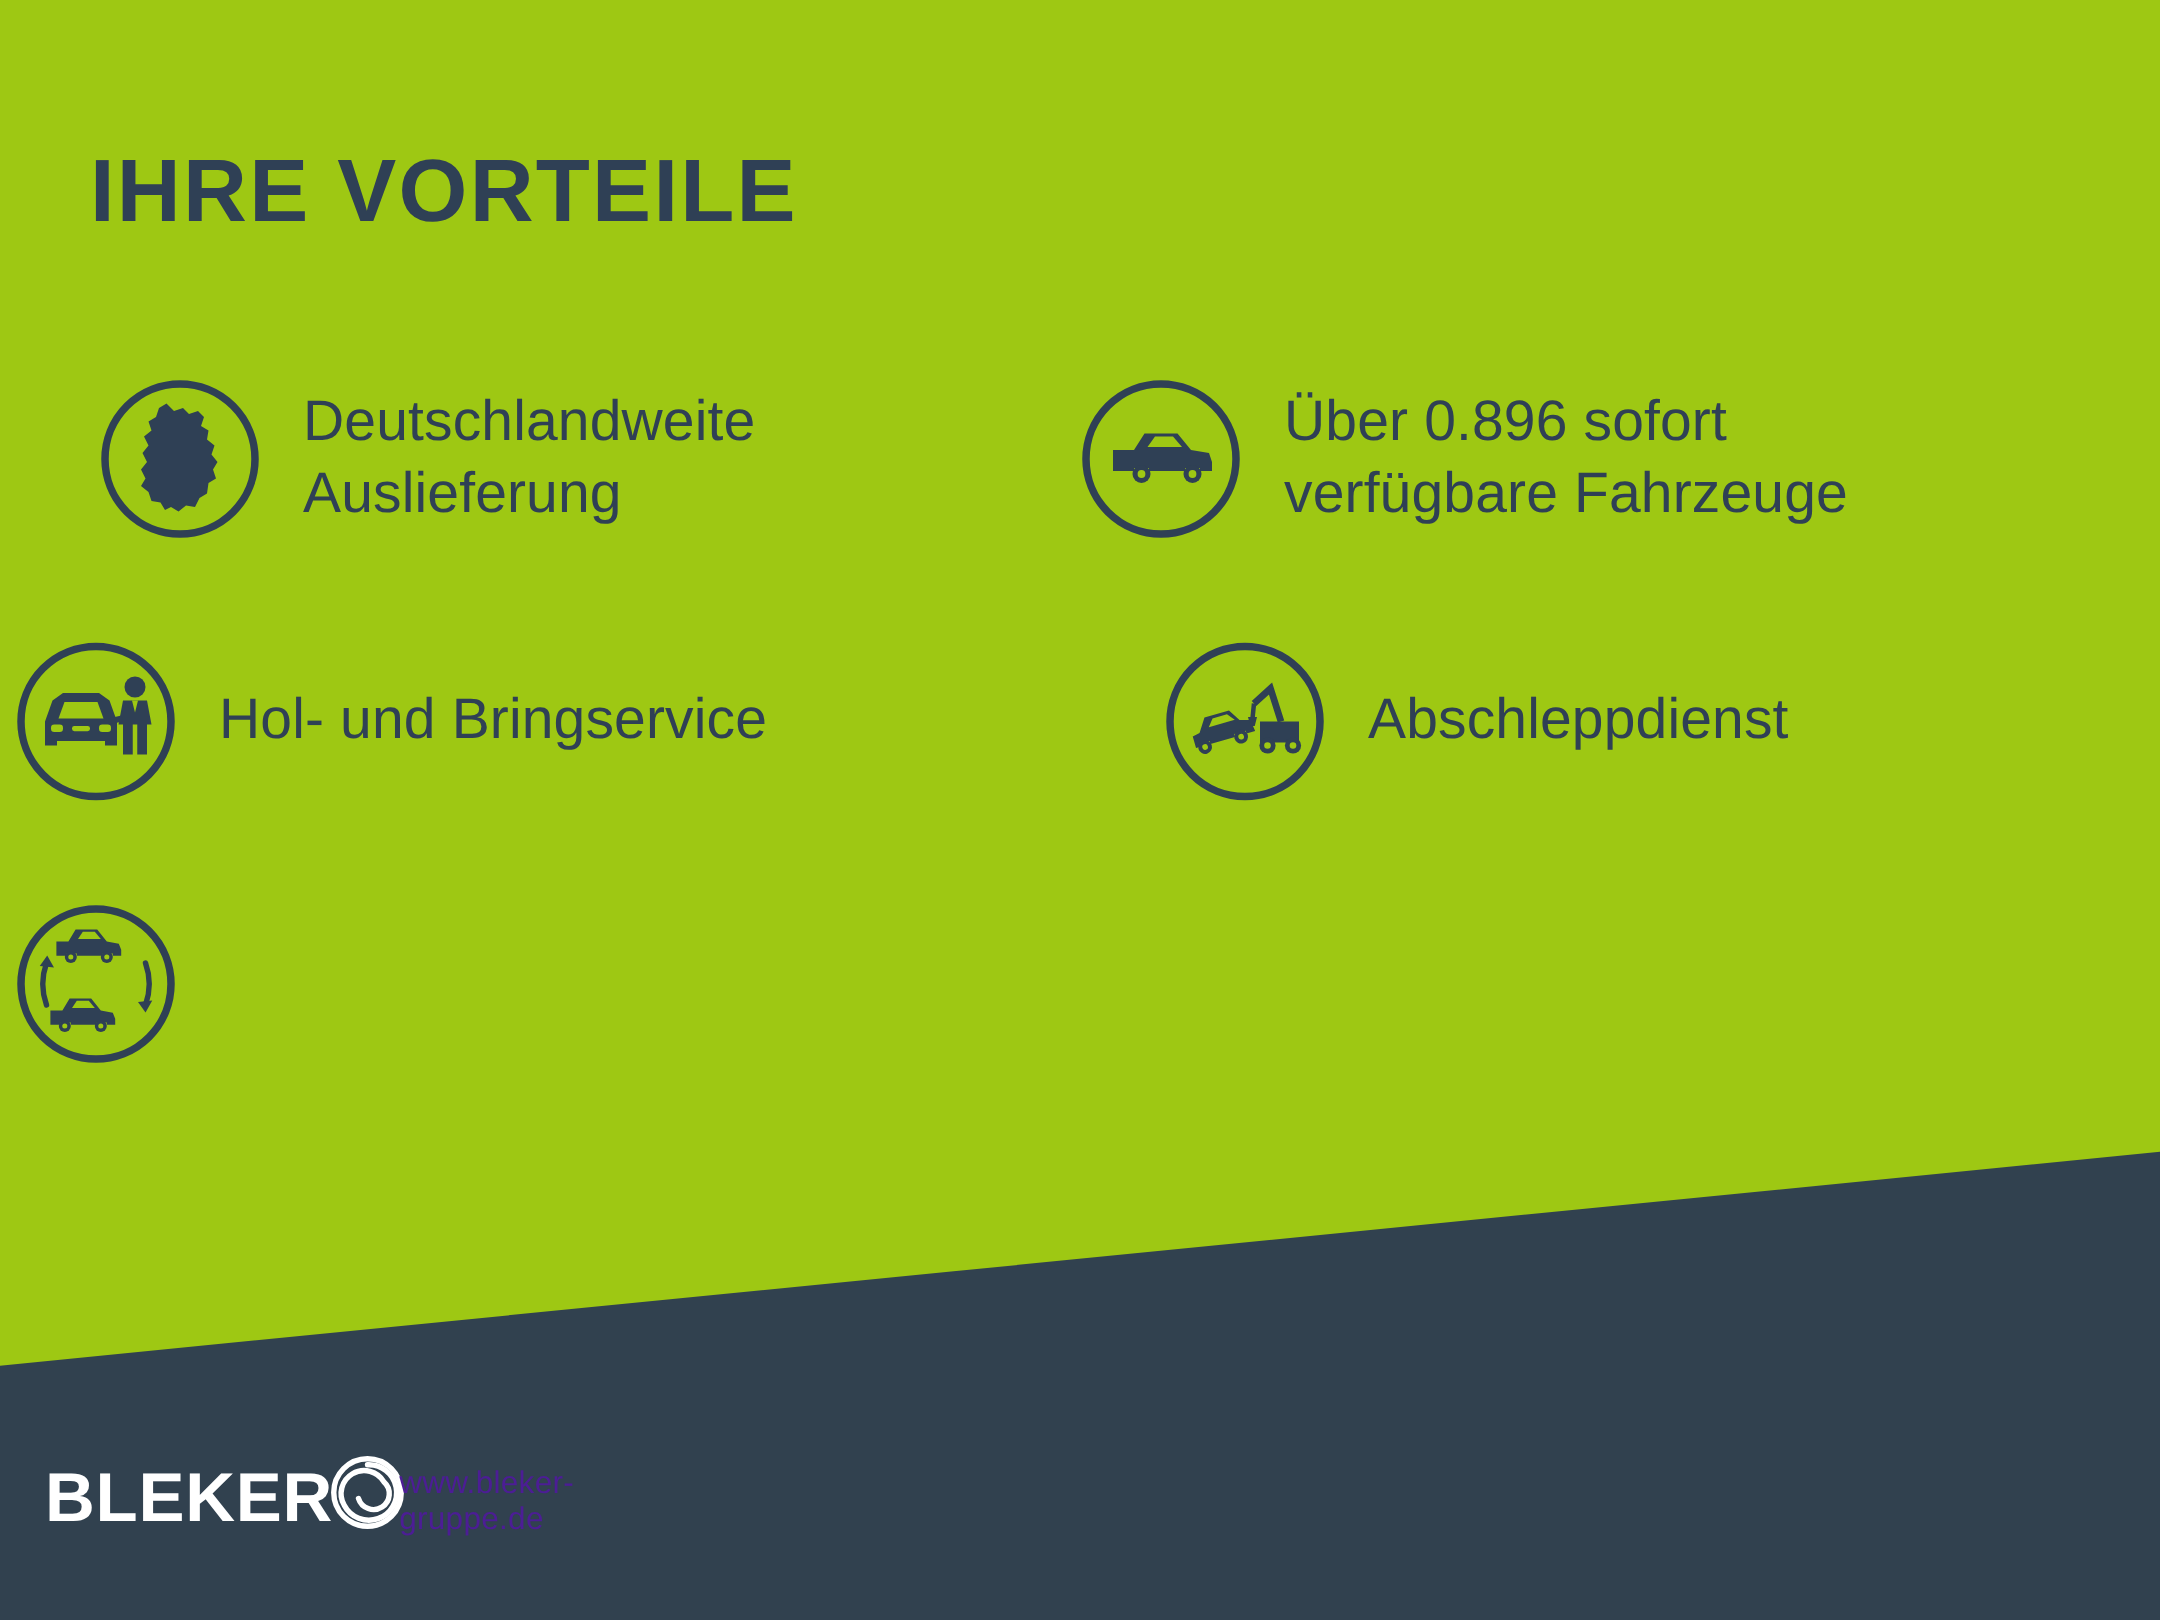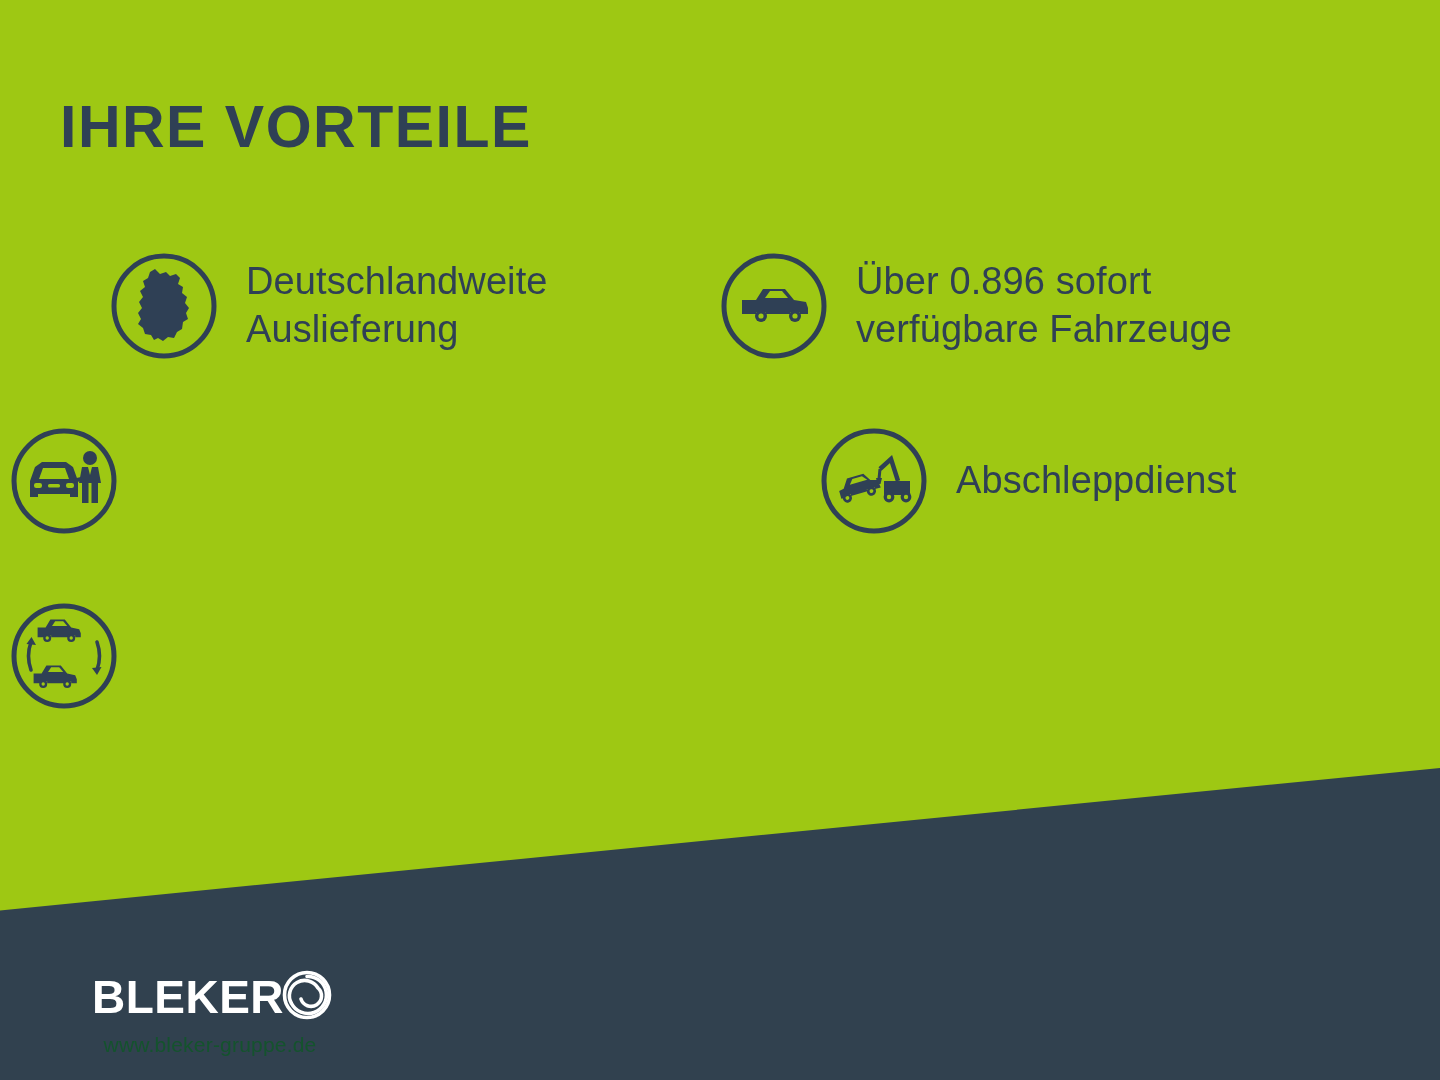--- a/index.html
+++ b/index.html
@@ -53,21 +53,21 @@
     width: 1440px;
     z-index: 3;
     display: grid;
     grid-template-columns: 710px 730px;
     grid-auto-rows: 175px;
   }
   .feature {
     display: flex;
     align-items: center;
   }
-  .feature.col-left  { padding-left: 108px; }
+  .feature.col-left  { padding-left: 64px; }
   .feature.col-right { padding-left: 718px; }
   .features .feature.col-right { padding-left: 8px; }
 
   .icon-circle {
     flex: 0 0 auto;
     width: 112px;
     height: 112px;
     margin-right: 26px;
     position: relative;
   }
@@ -81,21 +81,21 @@
     white-space: pre-line;
     font-weight: 400;
   }
   
   .logo-block {
     position: absolute;
     left: 30px;
     top: 968px;
     z-index: 4;
     display: flex;
-    flex-direction: column;
+    flex-direction: row;
     align-items: center;
     width: 360px;
   }
   .logo-row {
     display: flex;
     align-items: center;
     justify-content: center;
   }
   .logo-bleker {
     color: #ffffff;
@@ -107,21 +107,21 @@
   .logo-mark { margin: 0 -6px 0 -4px; display: block; }
   .logo-gruppe {
     color: #ffffff;
     font-size: 46px;
     font-weight: 300;
     letter-spacing: 0.5px;
     line-height: 1;
   }
   .logo-url {
     margin-top: 7px;
-    color: #14532d;
+    color: #4c1d95;
     font-size: 21px;
     font-weight: 400;
     letter-spacing: 0.2px;
   }
 </style>
 </head>
 <body>
 
 <div id="slide">
 
@@ -176,20 +176,21 @@
           <rect x="58" y="58" width="8" height="5" rx="2.2" fill="#9ec813"></rect>
           <rect x="40" y="59" width="12" height="3.5" rx="1.6" fill="#9ec813"></rect>
 
           <circle cx="82" cy="33" r="7" fill="#2f4055"></circle>
           <path fill="#2f4055" d="M74 42 L90 42 L93 58 L90 58 L90 78 L83.5 78 L83.5 58 L80.5 58
             L80.5 78 L74 78 L74 58 L71 58 Z"></path>
           <path fill="#9ec813" d="M80 42 L84 42 L82 50 Z"></path>
           <path fill="#2f4055" d="M73 52 L64 54 L64.8 57.8 L74 56 Z"></path>
         </svg>
       </span>
+      <span class="feature-label">Hol- und Bringservice</span>
     </div>
 
     <div class="feature col-left">
       <span class="icon-circle">
         <svg viewBox="0 0 112 112" xmlns="http://www.w3.org/2000/svg">
           <circle cx="56" cy="56" r="50" fill="none" stroke="#2f4055" stroke-width="5"></circle>
 
           <g transform="rotate(-16 43 66)">
             <path fill="#2f4055" d="M22 68 L22 60 L27 59 L33 50 L50 50 L55 58 L62 60 L63 68
               L57 68 L57 66 L49 66 L49 68 L32 68 L32 66 L25 66 L25 68 Z"></path>

